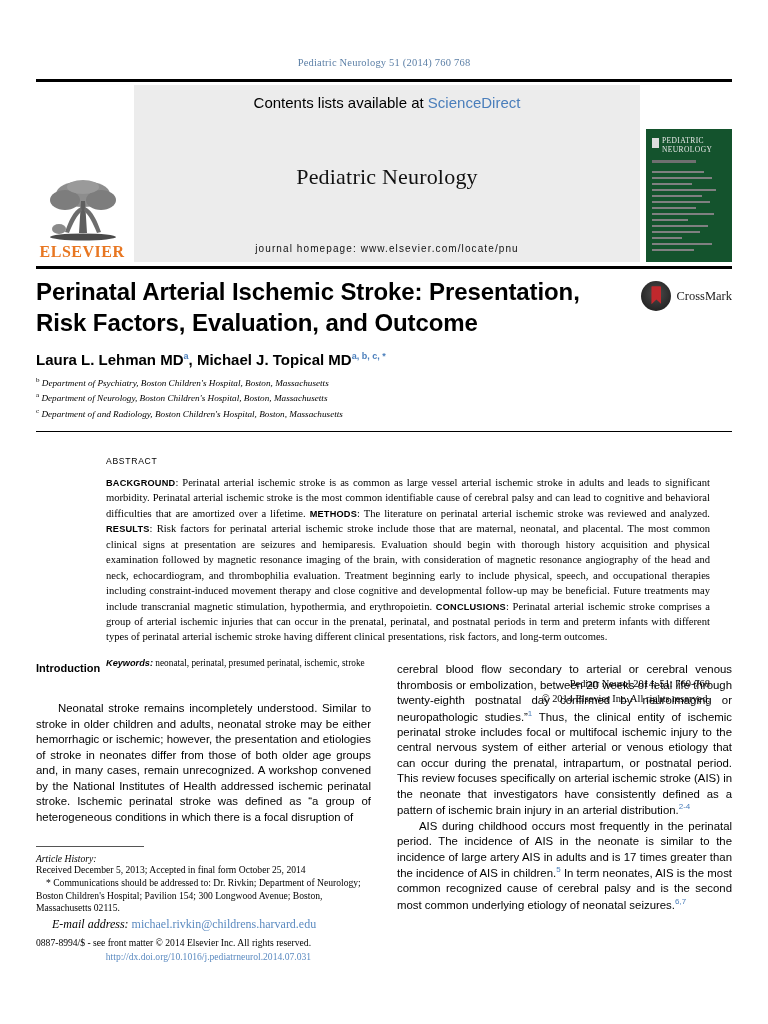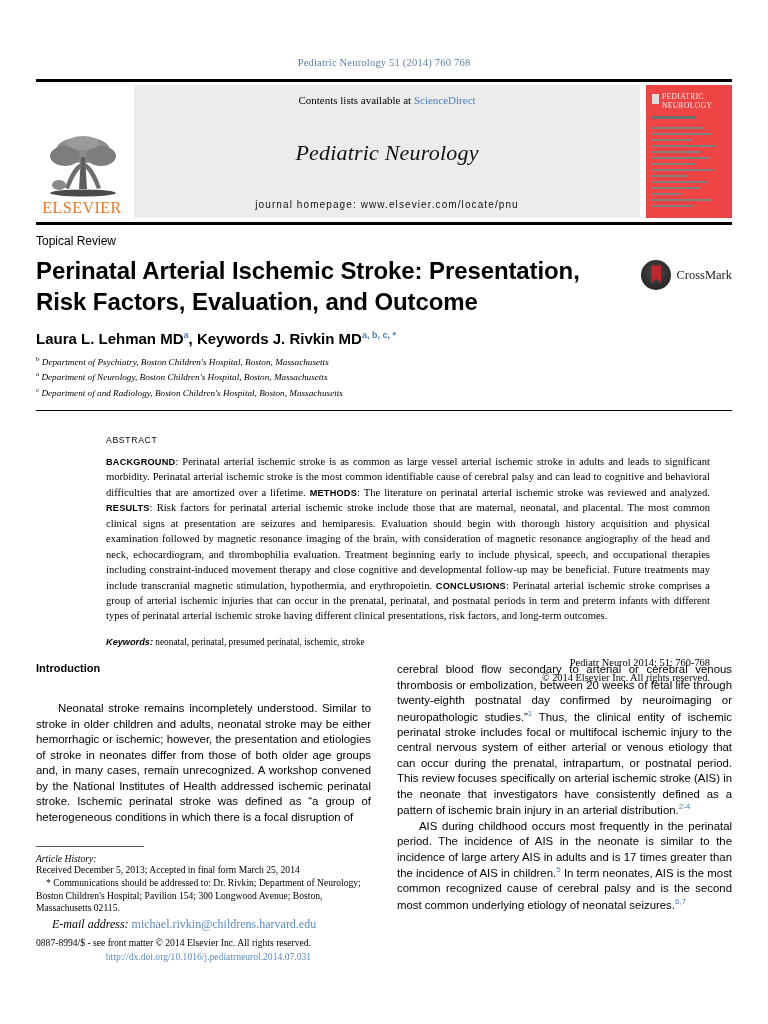--- a/index.html
+++ b/index.html
@@ -53,65 +53,65 @@
   .tree {
     width: 78px;
     height: 66px;
     position: relative;
   }
   .elsevier-word {
     font-family: "Liberation Serif", serif;
     font-size: 16px;
     letter-spacing: 0.5px;
     color: #E87722;
-    font-weight: 400;
+    font-weight: 700;
     line-height: 1;
     margin-top: 1px;
   }
   .masthead-center {
     flex: 1 1 auto;
     background: #ececec;
     margin-left: 6px;
     margin-right: 6px;
     text-align: center;
     padding: 9px 0 8px 0;
     display: flex;
     flex-direction: column;
     justify-content: space-between;
     min-height: 84px;
   }
   .contents-line {
-    font-family: Liberation Serif, serif;
-    font-size: 11px;
+    font-family: Liberation Sans, sans-serif;
+    font-size: 15px;
     color: #000;
   }
   .sciencedirect {
     color: #4a7ebb;
   }
   .journal-title {
     font-family: "Liberation Serif", serif;
     font-size: 22px;
     color: #111;
     letter-spacing: 0.2px;
-    font-style: italic;
   }
   .homepage-line {
     font-family: "Liberation Sans", sans-serif;
     font-size: 10px;
     letter-spacing: 1.1px;
     color: #111;
   }
   .cover-thumb {
     width: 86px;
     flex: 0 0 86px;
-    background: #ef4444;
+    background: #14532d;
     position: relative;
     overflow: hidden;
     padding: 7px 6px;
     box-sizing: border-box;
+    margin-top: 44px;
   }
   .cover-head {
     display: flex;
     align-items: flex-start;
     gap: 3px;
   }
   .cover-mark {
     width: 7px; height: 10px;
     background: #ddd;
     flex: 0 0 7px;
@@ -410,33 +410,32 @@
         <i style="width:56px"></i>
           <i style="width:48px"></i>
           <i style="width:30px"></i>
         <i style="width:60px"></i>
           <i style="width:42px"></i>
       </div>
     </div>
   </div>
   <div class="masthead-rule"></div>
 
-  <div class="article-type">Topical Review</div>
 
   <div class="title-row">
     <div class="article-title">Perinatal Arterial Ischemic Stroke: Presentation, Risk Factors, Evaluation, and Outcome</div>
     <div class="crossmark">
       <span class="crossmark-badge"></span>
       <span class="crossmark-label">CrossMark</span>
     </div>
   </div>
 
   <div class="authors">
     <span>Laura L. Lehman MD</span><sup>a</sup>,
-    <span>Keywords J. Rivkin MD</span><sup>a, b, c, *</sup>
+    <span>Michael J. Topical MD</span><sup>a, b, c, *</sup>
   </div>
 
   <div class="affils">
     <div><sup>b</sup> <span>Department of Psychiatry, Boston Children's Hospital, Boston, Massachusetts</span></div>
     <div><sup>a</sup> <span>Department of Neurology, Boston Children's Hospital, Boston, Massachusetts</span></div>
     <div><sup>c</sup> <span>Department of and Radiology, Boston Children's Hospital, Boston, Massachusetts</span></div>
   </div>
 
   <div class="head-rule"></div>
 
@@ -459,21 +458,21 @@
     </div>
     <div class="col">
       <p class="body-text" style="text-indent:0"><span>cerebral blood flow secondary to arterial or cerebral venous thrombosis or embolization, between 20 weeks of fetal life through twenty-eighth postnatal day confirmed by neuroimaging or neuropathologic studies.”</span><span class="ref">1</span><span> Thus, the clinical entity of ischemic perinatal stroke includes focal or multifocal ischemic injury to the central nervous system of either arterial or venous etiology that can occur during the prenatal, intrapartum, or postnatal period. This review focuses specifically on arterial ischemic stroke (AIS) in the neonate that investigators have consistently defined as a pattern of ischemic brain injury in an arterial distribution.</span><span class="ref">2-4</span></p>
       <p class="body-text"><span>AIS during childhood occurs most frequently in the perinatal period. The incidence of AIS in the neonate is similar to the incidence of large artery AIS in adults and is 17 times greater than the incidence of AIS in children.</span><span class="ref">5</span><span> In term neonates, AIS is the most common recognized cause of cerebral palsy and is the second most common underlying etiology of neonatal seizures.</span><span class="ref">6,7</span></p>
     </div>
   </div>
 
   <div class="footnote-area">
     <div class="footnote-rule"></div>
     <div class="fn-history-label">Article History:</div>
-    <div class="fn-line">Received December 5, 2013; Accepted in final form March 25, 2014</div>
+    <div class="fn-line">Received December 5, 2013; Accepted in final form October 25, 2014</div>
     <div class="fn-line fn-indent">* Communications should be addressed to: Dr. Rivkin; Department of Neurology; Boston Children's Hospital; Pavilion 154; 300 Longwood Avenue; Boston, Massachusetts 02115.</div>
     <div class="fn-line fn-email"><em>E-mail address:</em> <a href="#">michael.rivkin@childrens.harvard.edu</a></div>
   </div>
 
   <div class="imprint">
     <div>0887-8994/$ - see front matter © 2014 Elsevier Inc. All rights reserved.</div>
     <div class="doi">http://dx.doi.org/10.1016/j.pediatrneurol.2014.07.031</div>
   </div>
 
 </div>

